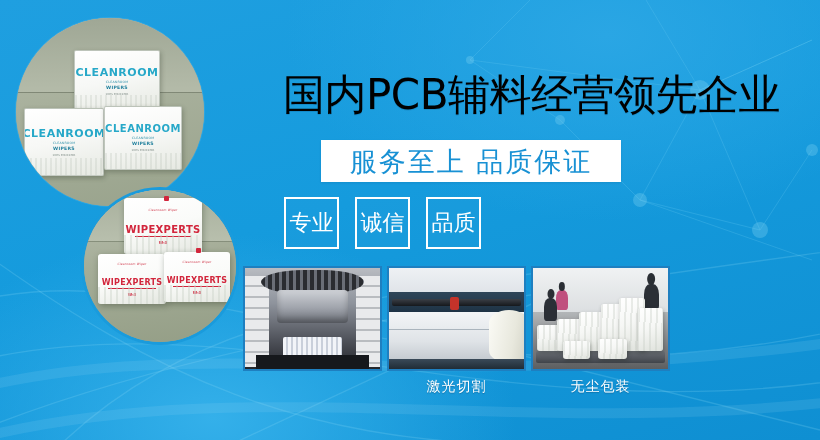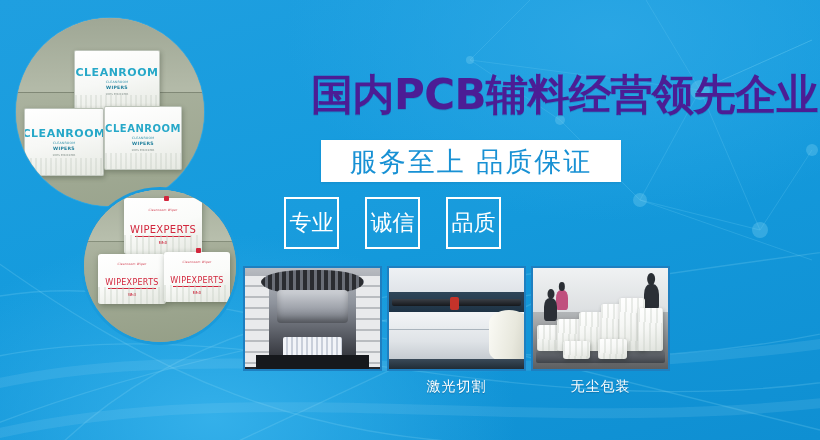--- a/index.html
+++ b/index.html
@@ -103,21 +103,21 @@
     border-radius:3px;
     box-shadow:1px 2px 6px rgba(35,45,30,.35);
     overflow:hidden;
     display:flex; flex-direction:column;
     align-items:center; justify-content:center;
   }
   .wpack .wtop {
     font-size:3px; color:#d0384a; font-style:italic; letter-spacing:.2px;
   }
   .wpack .wbrand {
-    font-weight:normal; color:#d2263c; letter-spacing:.3px;
+    font-weight:bold; color:#d2263c; letter-spacing:.3px;
     line-height:1; white-space:nowrap; margin-top:13px;
   }
   .wpack .wrule {
     width:72%; height:1px; background:#d2263c; margin-top:1px;
   }
   .wpack .wlogo {
     margin-top:3px; font-size:4px; color:#cf2a40; font-weight:bold;
   }
   .wpack::after {
     content:""; position:absolute; left:0; right:0; bottom:0; height:34%;
@@ -126,27 +126,26 @@
   .wdot {
     position:absolute; width:5px; height:5px;
     background:#d2263c; border-radius:1px;
   }
 
   
   .headline {
     position:absolute;
     left:283px; top:74px;
     font-size:42px;
-    font-weight:bold;
-    color:#4c1d95;
+    font-weight:normal;
+    color:#000000;
     letter-spacing:-0.5px;
     line-height:1;
     white-space:nowrap;
     text-shadow:0 1px 0 rgba(0,60,110,.18);
-    margin-left:28px;
   }
   .subbar {
     position:absolute;
     left:295px; top:140px;
     width:300px; height:42px;
     background:#ffffff;
     display:flex; align-items:center; justify-content:center;
     box-shadow:0 1px 2px rgba(0,50,90,.12);
     margin-left:26px;
   }
@@ -156,21 +155,21 @@
     letter-spacing:2px;
     line-height:1;
     white-space:nowrap;
   }
 
   
   .tags {
     position:absolute;
     left:284px; top:197px;
     display:flex;
-    gap:26px;
+    gap:16px;
   }
   .tag {
     width:55px; height:52px;
     border:2px solid #ffffff;
     display:flex; align-items:center; justify-content:center;
     color:#ffffff;
     font-size:22px;
     letter-spacing:0;
     line-height:1;
     white-space:nowrap;

